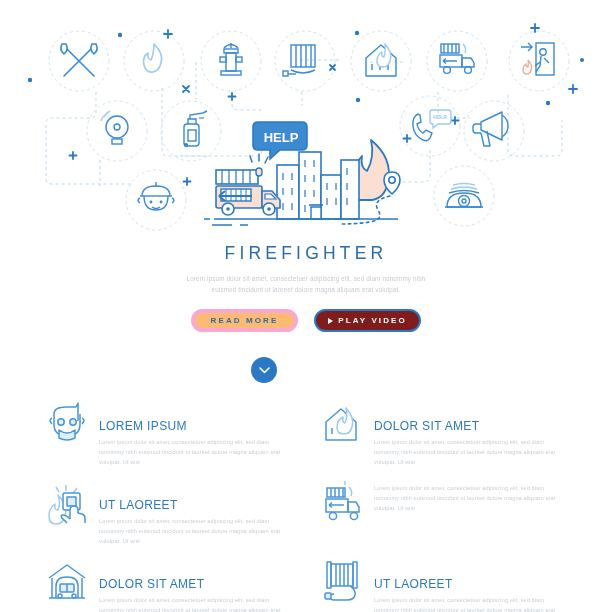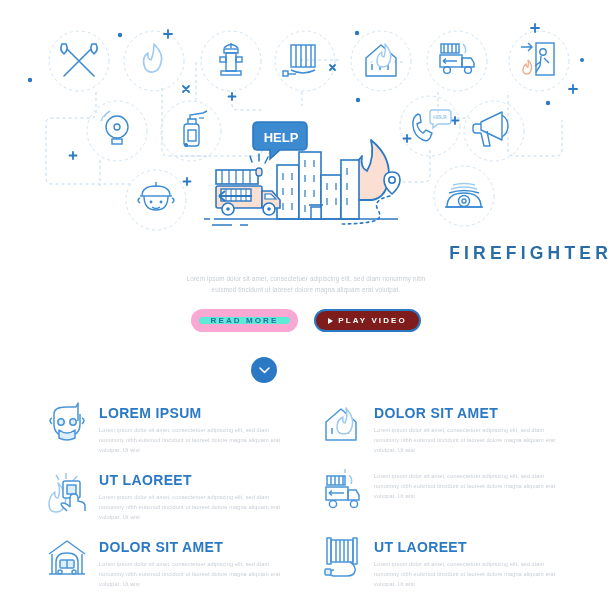--- a/index.html
+++ b/index.html
@@ -11,36 +11,36 @@
   }
   .page { position: relative; width: 528px; height: 612px; background: #fff; border-radius: 14px; }
 
   
   .network { position: relative; width: 612px; height: 238px; }
   .network svg { position: absolute; left: 0; top: 0; }
 
   
   .hero { position: absolute; left: 0; top: 243px; width: 612px; text-align: center; }
   .hero-title {
-    font-size: 17.5px; font-weight: bold; letter-spacing: 4.2px;
-    color: #2a6ca8; margin-bottom: 9px; text-align: right;
+    font-size: 17.5px; font-weight: normal; letter-spacing: 4.2px;
+    color: #2a6ca8; margin-bottom: 9px;
   }
   .hero-sub {
     font-size: 6.3px; line-height: 1.75; color: #c6ccd2;
     width: 250px; margin: 0 auto 14px auto; letter-spacing: .15px;
   }
   .btn-row { display: flex; justify-content: center; gap: 16px; }
   .btn {
     height: 23px; border-radius: 12px; display: inline-flex;
     align-items: center; justify-content: center;
     font-size: 8px; font-weight: bold; letter-spacing: 2.1px;
     cursor: pointer; user-select: none;
   }
   .btn-outline {
-    width: 107px; border: 8px solid #f9a8d4; color: #2b6ca6; background: #5eead4;
+    width: 107px; border: 4px solid #f9a8d4; color: #2b6ca6; background: #fdba74;
   }
   .btn-solid {
     width: 107px; background: #7f1d1d; color: #ffffff; border: 2px solid #2b79c4;
   }
   .btn-solid .play-tri {
     display: inline-block; width: 0; height: 0;
     border-left: 5px solid #ffffff;
     border-top: 3.4px solid transparent; border-bottom: 3.4px solid transparent;
     margin-right: 5px;
   }
@@ -57,22 +57,22 @@
   .features {
     position: absolute; left: 0; top: 400px; width: 612px;
     display: grid; grid-template-columns: 1fr 1fr;
     column-gap: 30px; row-gap: 11px;
     padding: 0 46px;
   }
   .feature { display: flex; gap: 11px; align-items: flex-start; }
   .feature-icon { flex: 0 0 42px; width: 42px; height: 46px; }
   .feature-body { padding-top: 5px; }
   .feature-title {
-    font-size: 14px; font-weight: bold; letter-spacing: .35px;
-    color: #2b79c4; margin-bottom: 5px;
+    font-size: 12px; font-weight: normal; letter-spacing: .35px;
+    color: #2b79c4; margin-bottom: 5px; margin-top: 14px;
   }
   .feature-text {
     font-size: 5.6px; line-height: 1.78; color: #c8ced4;
     max-width: 196px; letter-spacing: .1px;
   }
 </style>
 </head>
 <body>
 
 <div class="page">

